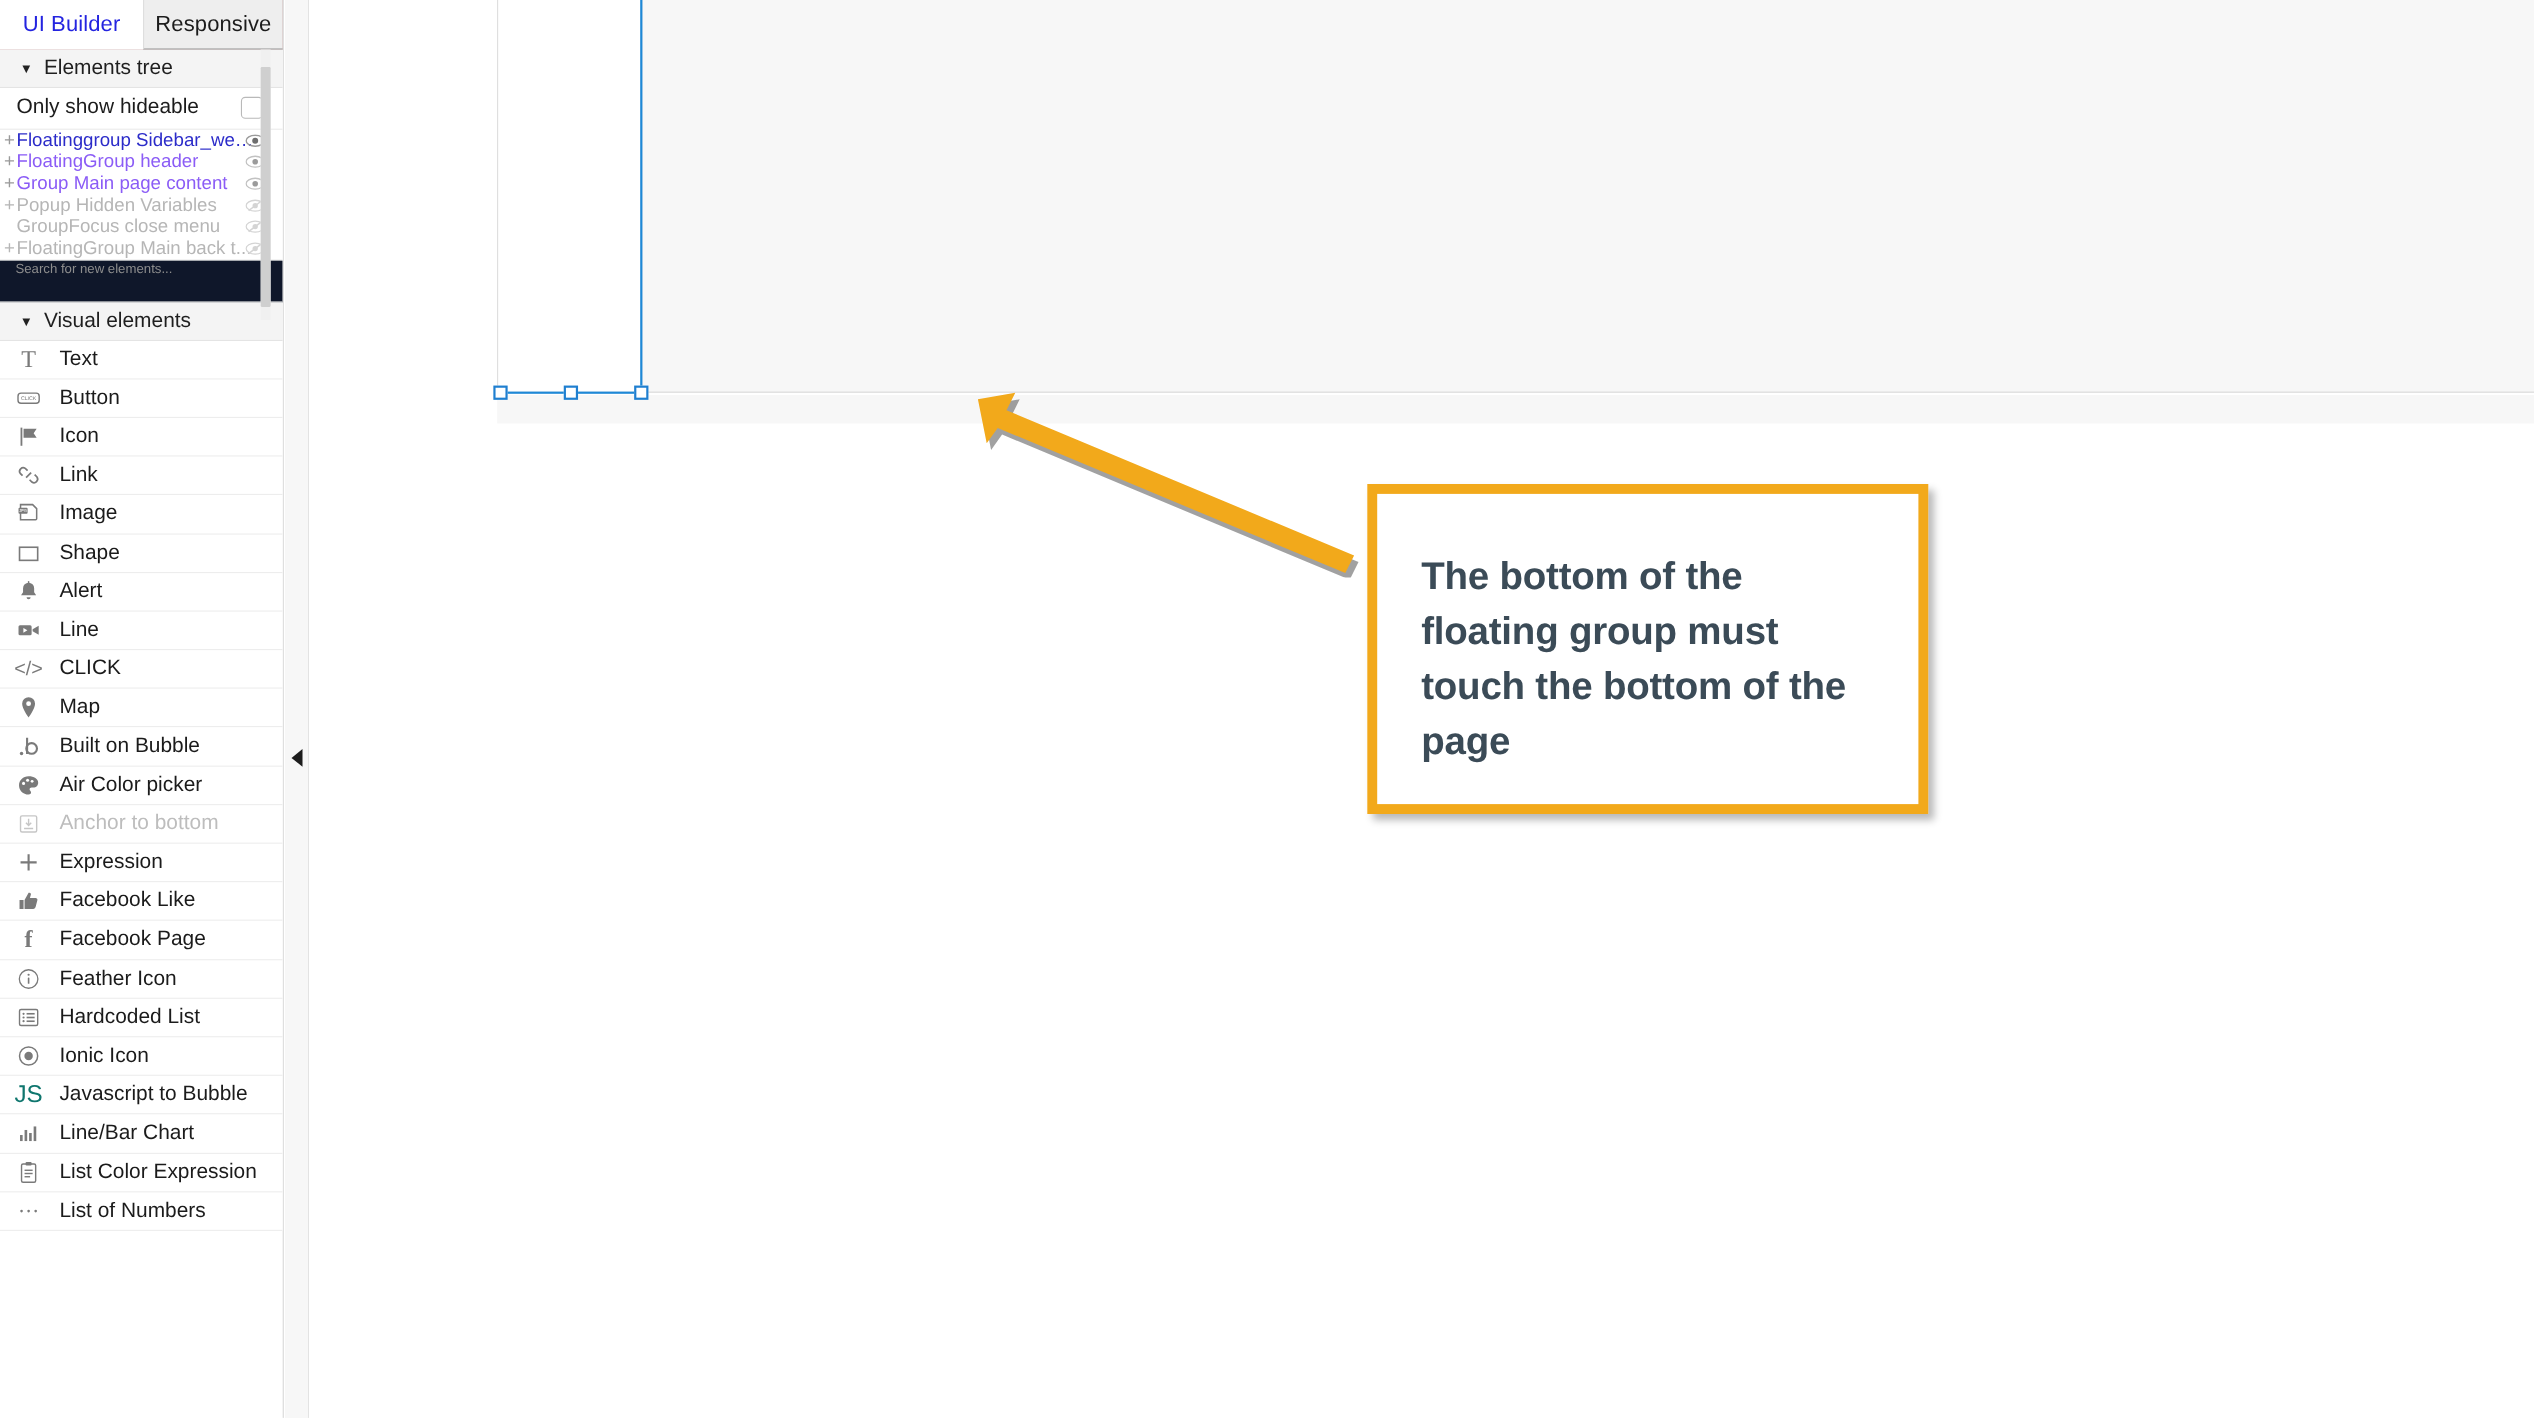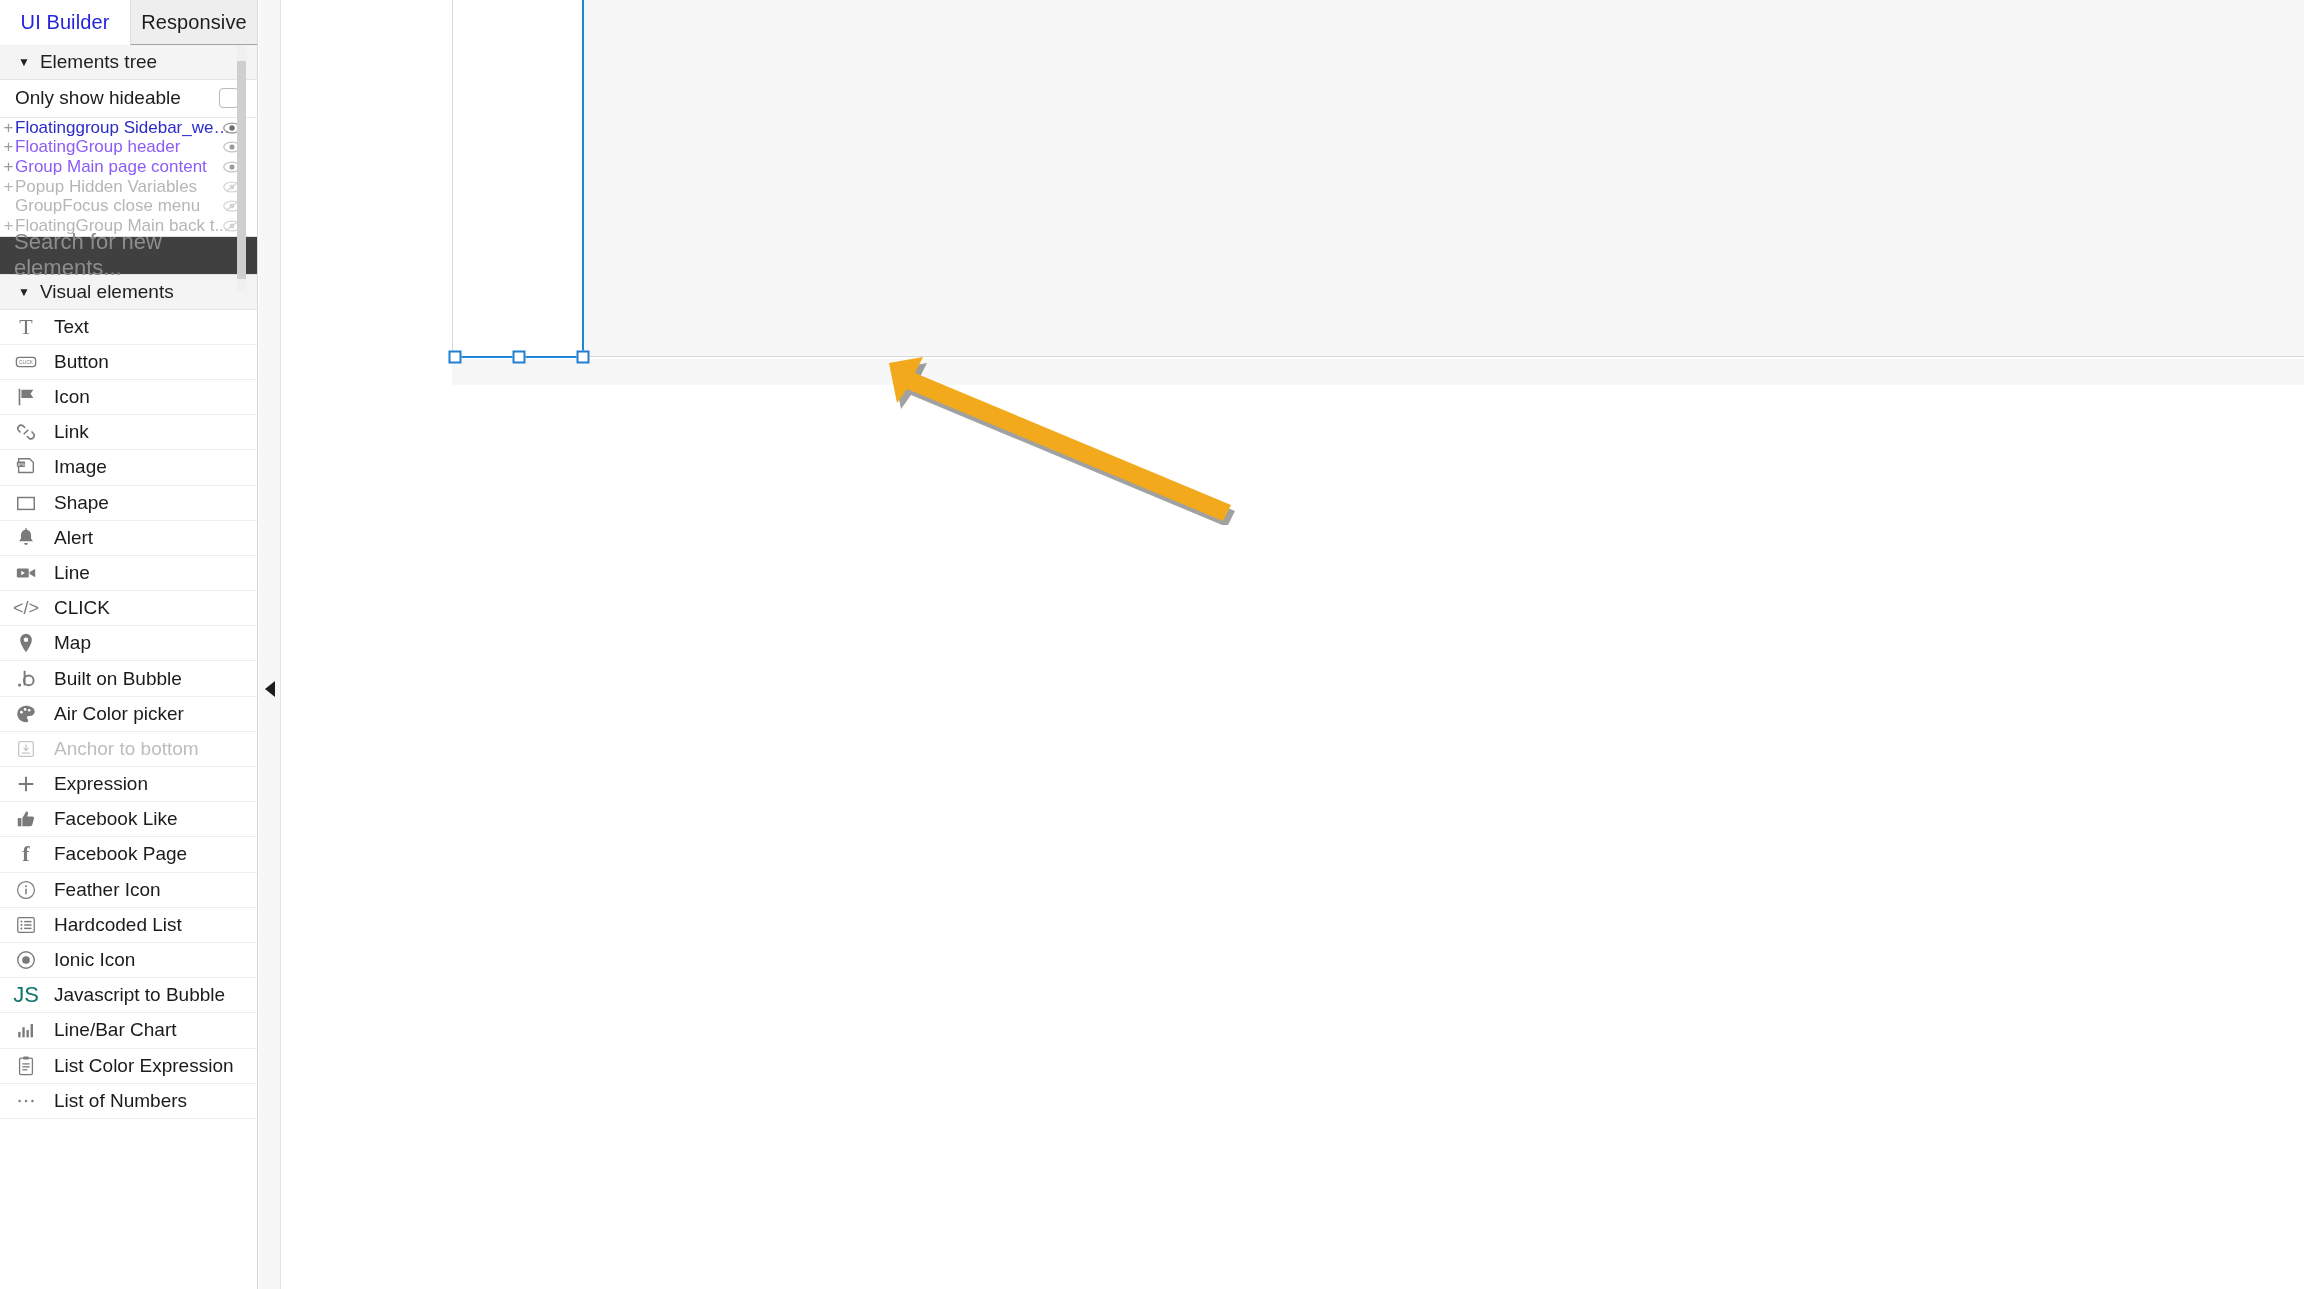--- a/index.html
+++ b/index.html
@@ -77,23 +77,23 @@
   .tree-row.sel .tname { color: #2b2bc9; }
   .tree-row.dim .tname, .tree-row.dim .plus { color: #b6b6b6; }
   .tree-row .tname { color: #8b5cf6; }
   .eye {
     position: absolute; right: 16px; top: 50%; transform: translateY(-50%);
     width: 18px; height: 12px;
   }
 
   
   #tree-search {
-    display: flex; align-items: center; height: 38px;
-    padding-left: 14px; font-size: 22px; color: #8d8d8d;
-    background: #404040; border-bottom: 1px solid #e2e2e2;
+    display: flex; height: 38px;
+    padding-left: 14px; font-size: 12px; color: #8d8d8d;
+    background: #0f172a; border-bottom: 1px solid #e2e2e2;
     cursor: text;
   }
 
   
   #ve-list { background: #fff; }
   .ve-row {
     display: flex; align-items: center; gap: 16px;
     height: 35.2px; padding-left: 14px;
     border-bottom: 1px solid #ededed;
     font-size: 19px; color: #1b1b1b;
@@ -511,15 +511,18 @@
     <div class="handle" style="left:238px; top:357px;"></div>
     <div class="handle" style="left:302px; top:357px;"></div>
 
     <svg id="arrow-svg" viewBox="0 0 370 170">
       <g transform="translate(4,6)">
         <path d="M18,8 L52,2 L44,18 L360,150 L352,166 L36,34 L26,48 Z" fill="#2f2f2f" opacity=".45"></path>
       </g>
       <path d="M18,8 L52,2 L44,18 L360,150 L352,166 L36,34 L26,48 Z" fill="#F2A91B"></path>
     </svg>
 
+    <div id="callout">
+      <div id="callout-text">The bottom of the floating group must touch the bottom of the page</div>
+    </div>
   </div>
 
 </div>
 
 </body></html>

